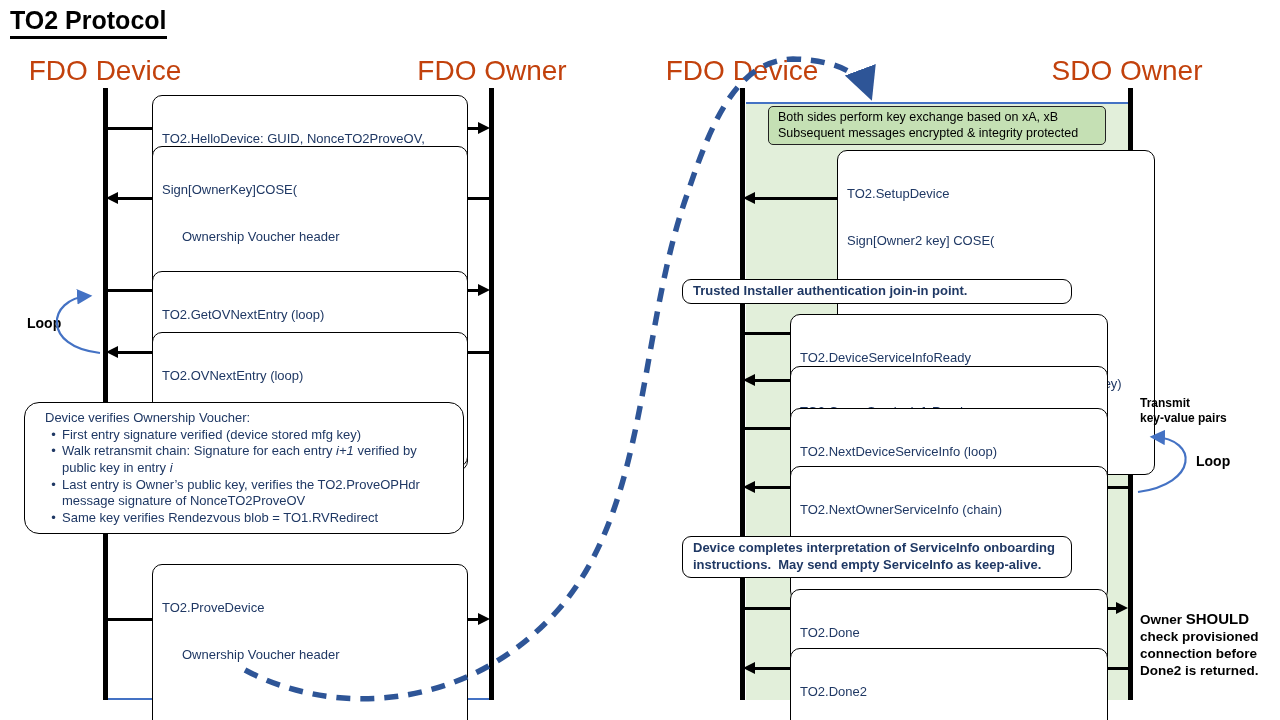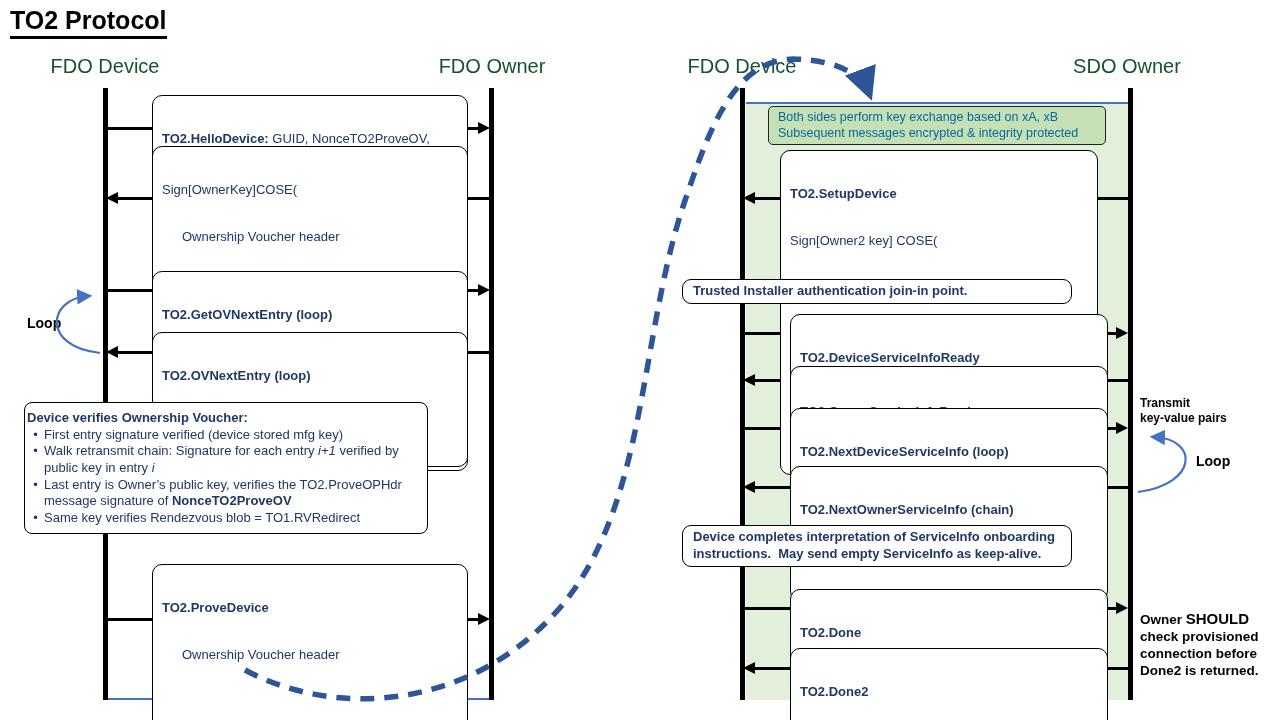--- a/index.html
+++ b/index.html
@@ -1,42 +1,42 @@
 <!DOCTYPE html>
 <html><head>
 <meta charset="utf-8">
 <style>
   html,body{margin:0;padding:0;background:#fff;}
   .canvas{position:relative;width:1280px;height:720px;background:#fff;overflow:hidden;
           font-family:"Liberation Sans",sans-serif;color:#000;}
   .title{position:absolute;left:10px;top:6px;font-size:25px;font-weight:bold;
          border-bottom:3.5px solid #000;padding-bottom:1px;}
-  .actor{position:absolute;width:180px;text-align:center;font-size:20px;color:#14532d;}
+  .actor{position:absolute;width:180px;text-align:center;font-size:28px;color:#c2410c;}
   .lifeline{position:absolute;width:5px;background:#000;z-index:1;}
   .greenband{position:absolute;background:#e2efda;z-index:0;}
   .blueline{position:absolute;background:#4472c4;z-index:1;}
   .harrow{position:absolute;height:3px;background:#000;z-index:2;}
   .tri{position:absolute;width:0;height:0;border-top:6px solid transparent;
        border-bottom:6px solid transparent;z-index:2;}
   .tri-r{border-left:12px solid #000;}
   .tri-l{border-right:12px solid #000;}
   .msgbox{position:absolute;background:#fff;border:1.6px solid #000;border-radius:10px;
           padding:3px 9px;font-size:13px;line-height:1.22;color:#1f3864;z-index:3;
           white-space:pre-wrap;}
-  .b{font-weight:bold;}
+  .b{font-weight:normal;}
   .i{font-style:italic;}
-  .notebox{position:absolute;background:#fff;border:1.6px solid #000;border-radius:8px;
-           padding:7px 2px;font-size:13px;line-height:1.28;color:#1f3864;z-index:3;}
+  .notebox{position:absolute;background:#fff;border:1.6px solid #000;border-radius:15px;
+           padding:7px 20px;font-size:13px;line-height:1.28;color:#1f3864;z-index:3;}
   .bullet{display:flex;}
   .bullet .dot{width:17px;flex:none;text-align:center;}
   .calloutbox{position:absolute;background:#fff;border:1.6px solid #000;border-radius:9px;
               padding:3px 10px;font-size:13px;line-height:1.3;font-weight:bold;color:#1f3864;
               z-index:3;white-space:pre-wrap;}
   .keybox{position:absolute;background:#c5e0b4;border:1.4px solid #222;border-radius:5px;
-          padding:2px 9px;font-size:12.5px;line-height:1.3;color:#0369a1;z-index:3;}
+          padding:2px 9px;font-size:12.5px;line-height:1.3;color:#000000;z-index:3;}
   .blacknote{position:absolute;font-size:13.5px;font-weight:bold;color:#000;line-height:1.25;z-index:3;}
   .caps{font-size:15px;}
   .overlay{position:absolute;left:0;top:0;z-index:5;pointer-events:none;}
   .bigdash{fill:none;stroke:#2e5597;stroke-width:5.5;stroke-dasharray:14 10;}
   .loopcurve{fill:none;stroke:#4472c4;stroke-width:2.2;}
 </style>
 </head>
 <body>
 
 <div class="canvas">
@@ -145,21 +145,21 @@
 
   <div class="harrow" style="left:754px;top:486px;width:374px"></div>
   <div class="tri tri-l" style="left:743px;top:481px"></div>
 
   <div class="harrow" style="left:742px;top:607px;width:374px"></div>
   <div class="tri tri-r" style="left:1116px;top:602px"></div>
 
   <div class="harrow" style="left:754px;top:667px;width:374px"></div>
   <div class="tri tri-l" style="left:743px;top:662px"></div>
 
-  <div class="msgbox" style="left:780px;top:150px;width:298px">
+  <div class="msgbox" style="left:837px;top:150px;width:298px">
     <div class="b">TO2.SetupDevice</div>
     <div>Sign[Owner2 key] COSE(</div>
     <div style="padding-left:20px">Replacement GUID</div>
     <div style="padding-left:20px">Replacement Rendezvous Info</div>
     <div style="padding-left:20px">Replacement of Mfg pub key (=Owner2 key)</div>
     <div style="padding-left:20px">NonceTO2SetupDv )</div>
   </div>
 
   <div class="calloutbox" style="left:682px;top:279px;width:368px">Trusted Installer authentication join-in point.</div>
 
@@ -175,21 +175,21 @@
   <div class="msgbox" style="left:790px;top:408px;width:298px">
     <div class="b">TO2.NextDeviceServiceInfo (loop)</div>
     <div>Service Info, MORE</div>
   </div>
 
   <div class="msgbox" style="left:790px;top:466px;width:298px">
     <div class="b">TO2.NextOwnerServiceInfo (chain)</div>
     <div>Service Info fragment, MORE, DONE</div>
   </div>
 
-  <div class="calloutbox" style="left:682px;top:525px;width:368px">Device completes interpretation of ServiceInfo onboarding instructions.  May send empty ServiceInfo as keep-alive.</div>
+  <div class="calloutbox" style="left:682px;top:536px;width:368px">Device completes interpretation of ServiceInfo onboarding instructions.  May send empty ServiceInfo as keep-alive.</div>
 
   <div class="msgbox" style="left:790px;top:589px;width:298px">
     <div class="b">TO2.Done</div>
     <div>NonceTO2ProveDv retransmit</div>
   </div>
 
   <div class="msgbox" style="left:790px;top:648px;width:298px">
     <div class="b">TO2.Done2</div>
     
   </div>

